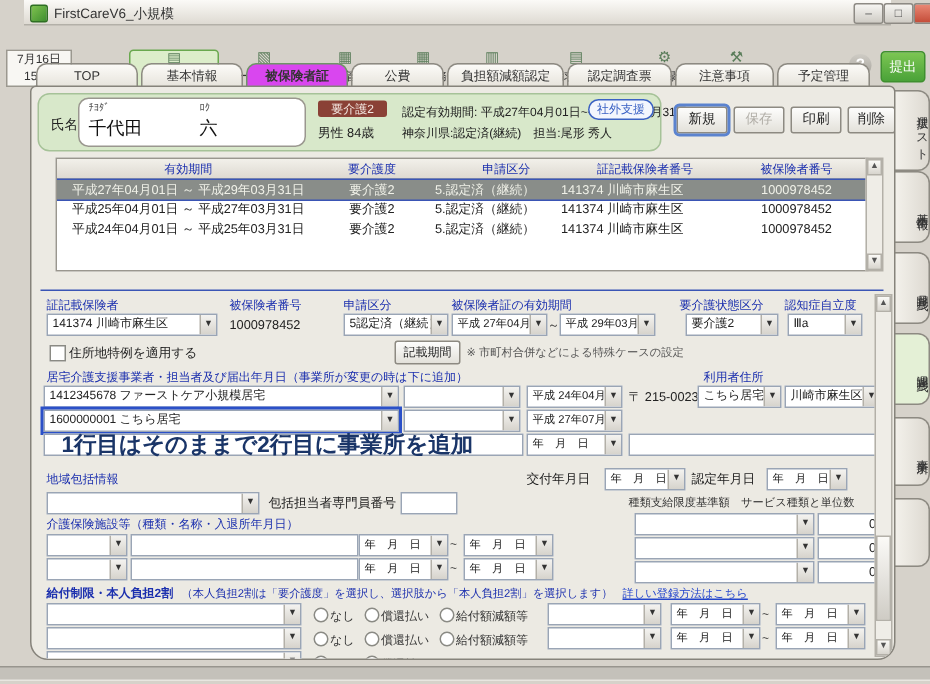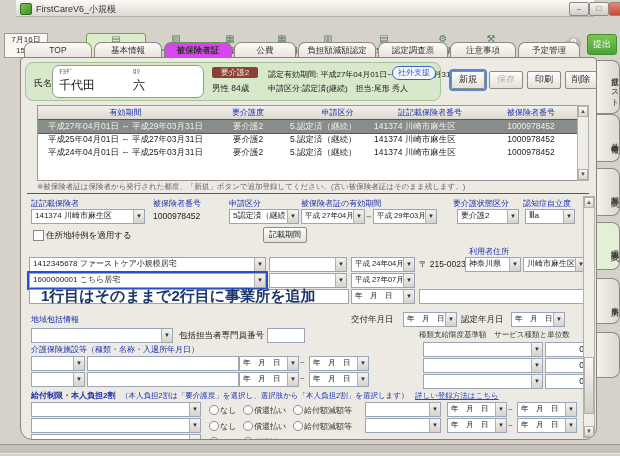--- a/index.html
+++ b/index.html
@@ -177,21 +177,21 @@
     <span class="txt" style="left:8px;top:14px;font-size:9px">氏名</span>
     <div class="namebox">
       <span class="kana" style="left:6px">ﾁﾖﾀﾞ</span>
       <span class="kana" style="left:80px">ﾛｸ</span>
       <span class="nm" style="left:6px">千代田</span>
       <span class="nm" style="left:80px">六</span>
     </div>
     <span class="carebadge">要介護2</span>
     <span class="sexage">男性 84歳</span>
     <span class="infoline" style="top:6px">認定有効期間: 平成27年04月01日~平成29年03月31日</span>
-    <span class="infoline" style="top:20px">申請区分:認定済(継続)　担当:尾形 秀人</span>
+    <span class="infoline" style="top:20px">神奈川県:認定済(継続)　担当:尾形 秀人</span>
     <span class="ovalbadge">社外支援</span>
   </div>
 
   <span class="abtn focus" style="left:430px;width:32px">新規</span>
   <span class="abtn disabled" style="left:468px;width:32px">保存</span>
   <span class="abtn" style="left:506px;width:32px">印刷</span>
   <span class="abtn" style="left:544px;width:30px">削除</span>
 
   <div class="htable">
     <div class="hhead">
@@ -221,21 +221,20 @@
       <span class="hc c3">5.認定済（継続）</span>
       <span class="hc c4">141374 川崎市麻生区</span>
       <span class="hc c5">1000978452</span>
     </div>
   </div>
   <div class="tsb">
     <span class="sbarw">▲</span>
     <span class="sbarw" style="position:absolute;bottom:0;left:0;right:0">▼</span>
   </div>
 
-  <div class="note">※被保険者証は保険者から発行された都度、「新規」ボタンで追加登録してください。(古い被保険者証はそのまま残します。)</div>
   <div class="divider"></div>
 
   <span class="lbl" style="left:10px;top:140px">証記載保険者</span>
   <span class="lbl" style="left:132px;top:140px">被保険者番号</span>
   <span class="lbl" style="left:208px;top:140px">申請区分</span>
   <span class="lbl" style="left:280px;top:140px">被保険者証の有効期間</span>
   <span class="lbl" style="left:432px;top:140px">要介護状態区分</span>
   <span class="lbl" style="left:502px;top:140px">認知症自立度</span>
 
   <div class="combo" style="left:10px;top:151px;width:112px">
@@ -261,21 +260,23 @@
       <i>▼</i>
     </div>
   <div class="combo" style="left:504px;top:151px;width:48px">
     <span class="cv">Ⅲa</span>
       <i>▼</i>
     </div>
 
   <span class="chk" style="left:12px;top:172px"></span>
   <span class="txt" style="left:25px;top:172px">住所地特例を適用する</span>
   <span class="pbtn" style="left:242px;top:169px;width:42px">記載期間</span>
-
+  <span class="txt gray" style="left:290px;top:172px;font-size:7.5px">※ 市町村合併などによる特殊ケースの設定</span>
+
+  <span class="lbl" style="left:10px;top:188px">居宅介護支援事業者・担当者及び届出年月日（事業所が変更の時は下に追加）</span>
   <span class="lbl" style="left:448px;top:188px">利用者住所</span>
 
   <div class="combo" style="left:8px;top:199px;width:235px">
     <span class="cv">1412345678 ファーストケア小規模居宅</span>
       <i>▼</i>
     </div>
   <div class="combo" style="left:248px;top:199px;width:76px">
     <span class="cv"></span>
       <i>▼</i>
     </div>
@@ -299,21 +300,21 @@
 
   <div class="inp" style="left:8px;top:231px;width:314px"></div>
   <div class="combo" style="left:330px;top:231px;width:62px;font-size:7.5px">
     <span class="cv">年　月　日</span>
       <i>▼</i>
     </div>
   <span class="annot" style="left:20px;top:229px">1行目はそのままで2行目に事業所を追加</span>
 
   <span class="txt" style="left:398px;top:201px">〒 215-0023</span>
   <div class="combo" style="left:444px;top:199px;width:54px">
-    <span class="cv">神奈川県</span>
+    <span class="cv">こちら居宅</span>
       <i>▼</i>
     </div>
   <div class="combo" style="left:502px;top:199px;width:62px">
     <span class="cv">川崎市麻生区</span>
       <i>▼</i>
     </div>
   <div class="inp" style="left:398px;top:231px;width:162px"></div>
 
   <span class="lbl" style="left:10px;top:256px">地域包括情報</span>
   <span class="txt" style="left:330px;top:256px">交付年月日</span>

